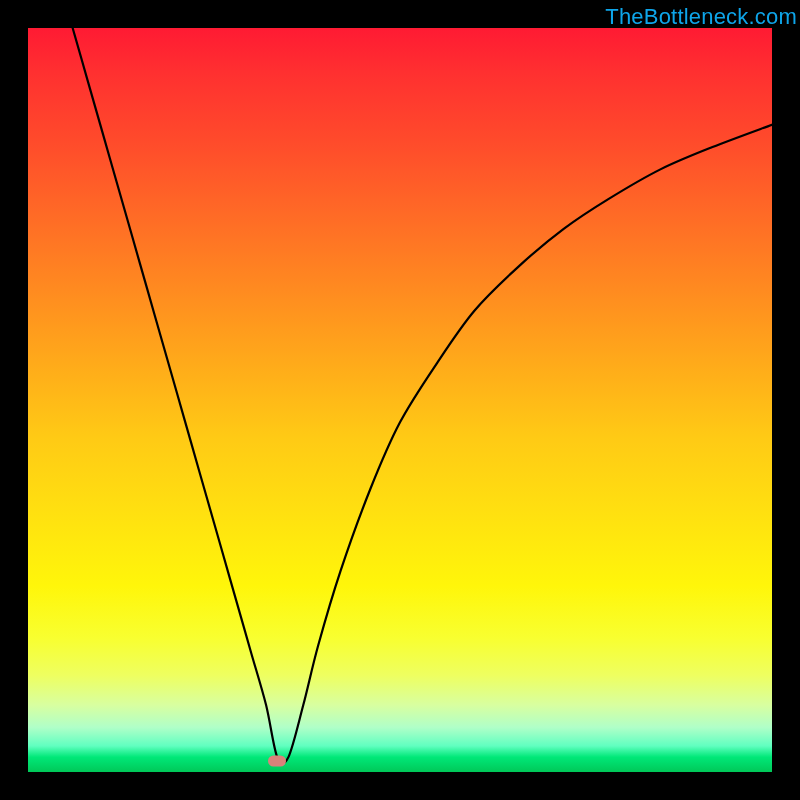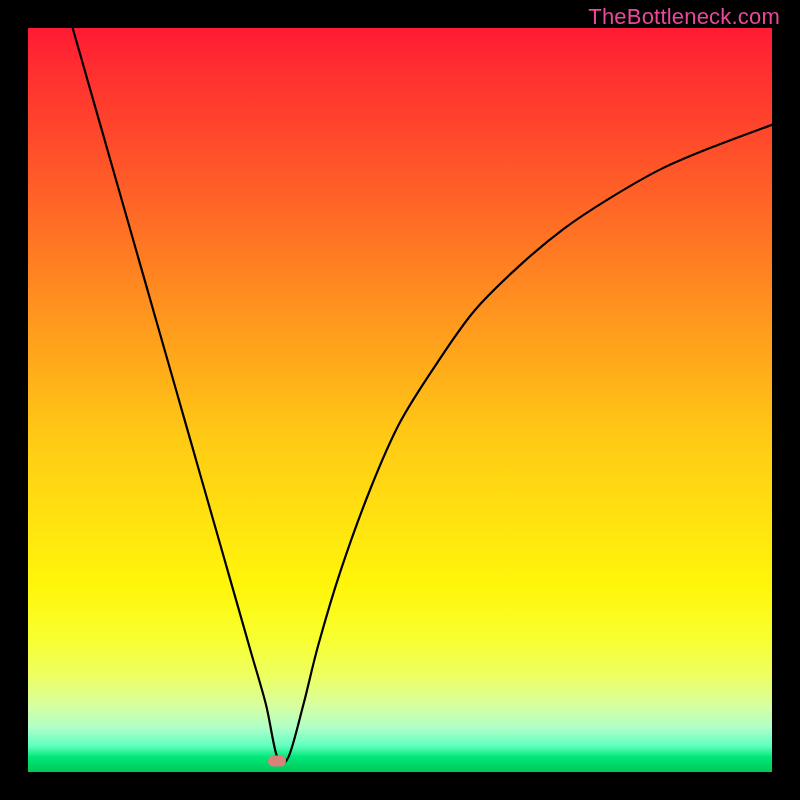--- a/index.html
+++ b/index.html
@@ -31,24 +31,24 @@
       #d8ffa0 91%,
       #b0ffc8 94%,
       #60ffc0 96.5%,
       #00e878 98%,
       #00c858 100%
     );
   }
   .watermark {
     position: absolute;
     top: 4px;
-    right: 20px;
+    right: 3px;
     font-family: Arial, Helvetica, sans-serif;
     font-size: 22px;
-    color: #ec4899;
+    color: #0ea5e9;
     letter-spacing: 0.2px;
     user-select: none;
   }
   .curve {
     position: absolute;
     left: 0;
     top: 0;
     width: 744px;
     height: 744px;
   }

